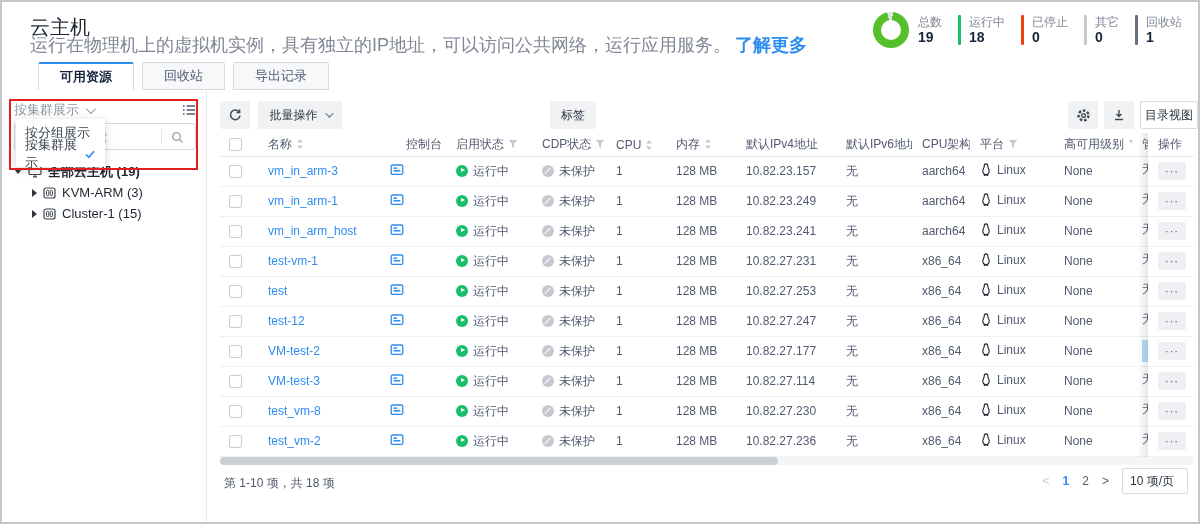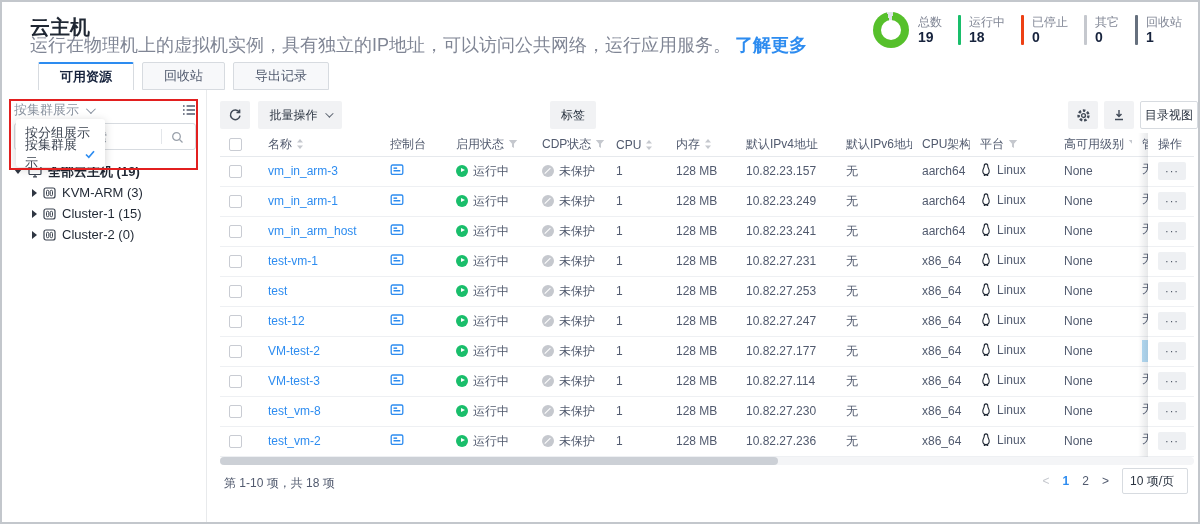--- a/index.html
+++ b/index.html
@@ -2,21 +2,21 @@
 <html><head>
 <meta charset="utf-8">
 <style>
   * { margin:0; padding:0; box-sizing:border-box; }
   html,body { background:#e9eaec; }
   body { font-family:"Liberation Sans","DejaVu Sans",sans-serif; }
   .screen { position:relative; width:1200px; height:524px; background:#fff;
             border:2px solid #c3c7cc; overflow:hidden; }
 
   
-  .page-title { position:absolute; left:28px; top:12px; font-size:20px; font-weight:700; color:#1f2733; }
+  .page-title { position:absolute; left:28px; top:12px; font-size:20px; font-weight:400; color:#1f2733; }
   .page-sub { position:absolute; left:28px; top:31px; font-size:18px; color:#808695; }
   .learn-more { color:#2d8cf0; font-weight:700; margin-left:4px; cursor:pointer; }
 
   .stats { position:absolute; right:16px; top:10px; display:flex; gap:16px; }
   .stat-total { display:flex; align-items:center; gap:9px; }
   .donut { width:36px; height:36px; border-radius:50%;
            background:conic-gradient(from -12deg,#dfe4ea 0 5%,#56c02b 5% 100%); position:relative; }
   .donut::after { content:""; position:absolute; left:8px; top:8px; width:20px; height:20px;
                   border-radius:50%; background:#fff; }
   .stat { display:flex; align-items:center; gap:8px; }
@@ -245,29 +245,20 @@
       </div>
       <div class="tree-row" style="padding-left: 22px;">
         <span class="tri-right"></span>
         <span style="line-height: 0;"><svg width="13" height="12" viewBox="0 0 13 12">
             <rect x="1" y="1" width="11" height="10" rx="2" fill="none" stroke="#3b4350" stroke-width="1.2"></rect>
             <rect x="3.5" y="3.3" width="2.3" height="5.4" rx="1.1" fill="none" stroke="#3b4350" stroke-width="1"></rect>
             <rect x="7.2" y="3.3" width="2.3" height="5.4" rx="1.1" fill="none" stroke="#3b4350" stroke-width="1"></rect>
           </svg></span>
         <span class="tree-label">Cluster-1 (15)</span>
       </div>
-      <div class="tree-row" style="padding-left: 22px;">
-        <span class="tri-right"></span>
-        <span style="line-height: 0;"><svg width="13" height="12" viewBox="0 0 13 12">
-            <rect x="1" y="1" width="11" height="10" rx="2" fill="none" stroke="#3b4350" stroke-width="1.2"></rect>
-            <rect x="3.5" y="3.3" width="2.3" height="5.4" rx="1.1" fill="none" stroke="#3b4350" stroke-width="1"></rect>
-            <rect x="7.2" y="3.3" width="2.3" height="5.4" rx="1.1" fill="none" stroke="#3b4350" stroke-width="1"></rect>
-          </svg></span>
-        <span class="tree-label">Cluster-2 (0)</span>
-      </div>
     </div>
 
   <button class="btn btn-refresh">
     <svg width="14" height="14" viewBox="0 0 14 14">
         <path d="M11.3 4.2 A4.8 4.8 0 1 0 12 7.6" fill="none" stroke="#424b58" stroke-width="1.5"></path>
         <path d="M11.6 1.4 L11.6 4.5 L8.5 4.5" fill="none" stroke="#424b58" stroke-width="1.5"></path>
       </svg>
   </button>
   <button class="btn btn-batch">
     <span>批量操作</span>
@@ -293,21 +284,21 @@
     </button>
 
   <table class="grid">
     <thead>
         <tr id="thead-row">
           <th class="c-check" style="width: 38px;"><span class="cb"></span></th>
           <th style="width: 122px;"><span class="th-label">名称</span><svg class="th-ic" width="8" height="12" viewBox="0 0 8 12">
               <path d="M4 1 L7 4.6 H1 Z" fill="#c5c8ce"></path>
               <path d="M4 11 L1 7.4 H7 Z" fill="#c5c8ce"></path>
             </svg></th>
-          <th style="width: 66px;"><span class="th-label">控制台</span></th>
+          <th style="width: 66px; text-align: right;"><span class="th-label">控制台</span></th>
           <th style="width: 86px;"><span class="th-label">启用状态</span><svg class="th-ic" width="10" height="10" viewBox="0 0 10 10">
               <path d="M0.8 1 h8.4 L6 4.8 V9 L4 7.8 V4.8 Z" fill="#c5c8ce"></path>
             </svg></th>
           <th style="width: 74px;"><span class="th-label">CDP状态</span><svg class="th-ic" width="10" height="10" viewBox="0 0 10 10">
               <path d="M0.8 1 h8.4 L6 4.8 V9 L4 7.8 V4.8 Z" fill="#c5c8ce"></path>
             </svg></th>
           <th style="width: 60px;"><span class="th-label">CPU</span><svg class="th-ic" width="8" height="12" viewBox="0 0 8 12">
               <path d="M4 1 L7 4.6 H1 Z" fill="#c5c8ce"></path>
               <path d="M4 11 L1 7.4 H7 Z" fill="#c5c8ce"></path>
             </svg></th>

